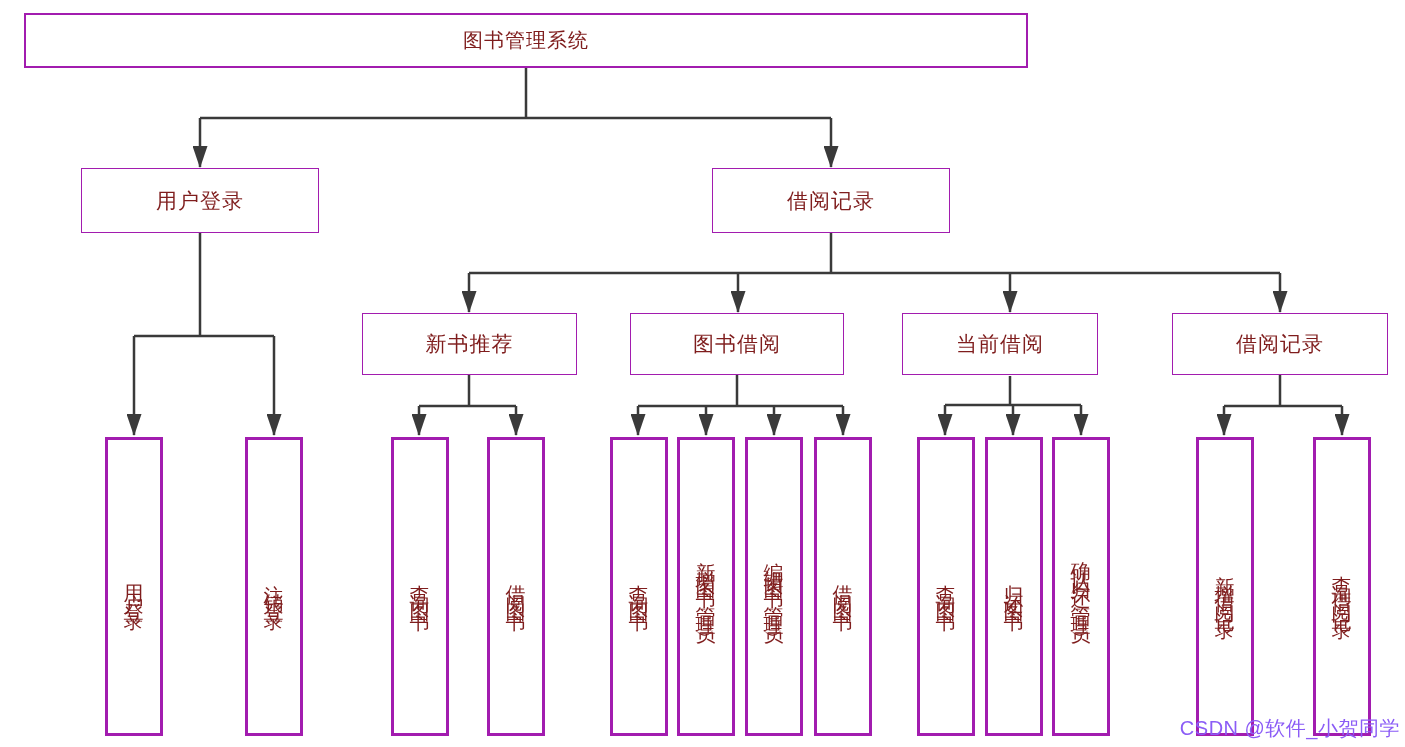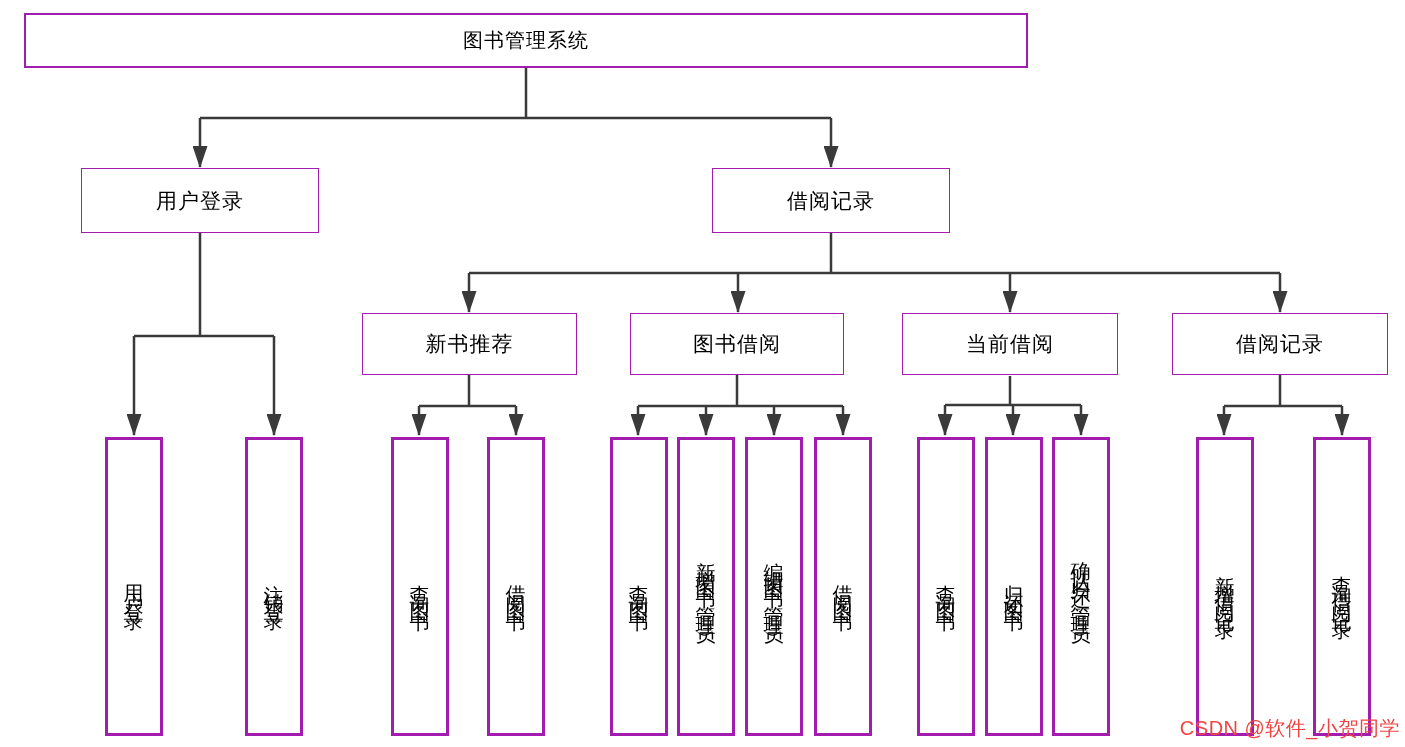--- a/index.html
+++ b/index.html
@@ -21,21 +21,21 @@
     position: absolute;
     left: 0;
     top: 0;
     pointer-events: none;
   }
   .node {
     position: absolute;
     box-sizing: border-box;
     background: #ffffff;
     border: 1px solid #a21caf;
-    color: #000000;
+    color: #7f1d1d;
     display: flex;
     align-items: center;
     justify-content: center;
     font-size: 21px;
     letter-spacing: 1px;
     text-align: center;
     white-space: nowrap;
   }
   .node.root {
     left: 24px; top: 13px; width: 1004px; height: 55px;
@@ -54,21 +54,21 @@
     font-size: 20px;
     letter-spacing: 9px;
     line-height: 1;
     white-space: nowrap;
   }
   .watermark {
     position: absolute;
     right: 5px;
     bottom: 5px;
     font-size: 20px;
-    color: #ef4444;
+    color: #8b5cf6;
     letter-spacing: 0.5px;
   }
 </style>
 </head>
 <body>
 
 <div class="diagram">
 
   <svg class="connectors" width="1405" height="747" viewBox="0 0 1405 747">
     <defs>
@@ -108,21 +108,21 @@
     </g>
   </svg>
 
   <div class="node root">图书管理系统</div>
 
   <div class="node lvl2" style="left:81px;">用户登录</div>
   <div class="node lvl2" style="left:712px;">借阅记录</div>
 
   <div class="node lvl3" style="left:630px;width:214px;">图书借阅</div>
   <div class="node lvl3" style="left:362px;width:215px;">新书推荐</div>
-  <div class="node lvl3" style="left:902px;width:216px;">当前借阅</div>
+  <div class="node lvl3" style="left:902px;width:196px;">当前借阅</div>
   <div class="node lvl3" style="left:1172px;width:216px;text-align:right;">借阅记录</div>
 
   <div class="node leaf" style="left:105px;">用户登录</div>
   <div class="node leaf" style="left:245px;">注销登录</div>
 
   <div class="node leaf" style="left:391px;">查询图书</div>
   <div class="node leaf" style="left:487px;">借阅图书</div>
 
   <div class="node leaf" style="left:610px;">查询图书</div>
   <div class="node leaf" style="left:677px;">新增图书（管理员）</div>

